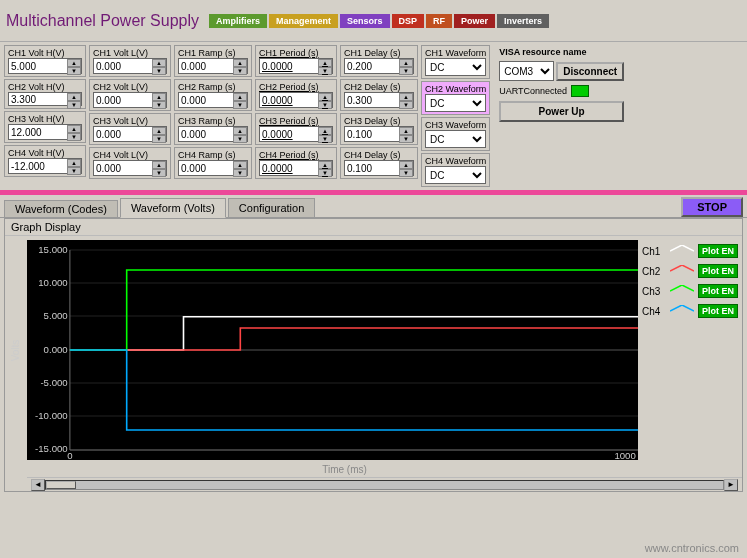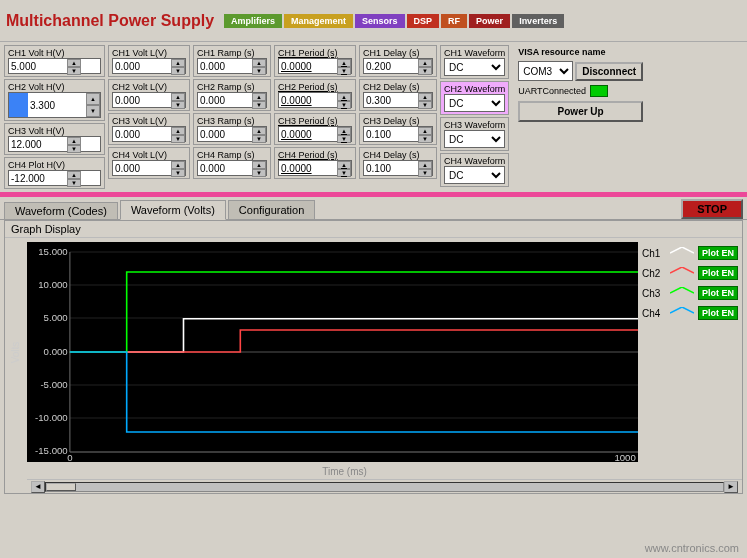--- a/index.html
+++ b/index.html
@@ -2,21 +2,21 @@
 <html><head>
   <meta charset="utf-8">
   <style>
     * { box-sizing: border-box; margin: 0; padding: 0; }
     body { width: 747px; height: 558px; background: #d4d0c8; font-family: Arial, sans-serif; font-size: 11px; overflow: hidden; }
   </style>
 </head>
 <body>
 
 <div style="display:flex;align-items:center;background:#d4d0c8;height:42px;border-bottom:1px solid #aaa;padding:2px 6px;">
-  <div style="font-size:16px;font-weight:bold;color:#b91c1c;margin-right:10px;white-space:nowrap;">Multichannel Power Supply</div>
+  <div style="font-size:16px;font-weight:normal;color:#701a75;margin-right:10px;white-space:nowrap;">Multichannel Power Supply</div>
   <div style="display:flex;gap:2px;">
     <span style="background:#5c9a2e;color:white;font-size:9px;font-weight:bold;padding:2px 7px;cursor:pointer;">Amplifiers</span>
     <span style="background:#c8a020;color:white;font-size:9px;font-weight:bold;padding:2px 7px;cursor:pointer;">Management</span>
     <span style="background:#8040c0;color:white;font-size:9px;font-weight:bold;padding:2px 7px;cursor:pointer;">Sensors</span>
     <span style="background:#c03020;color:white;font-size:9px;font-weight:bold;padding:2px 7px;cursor:pointer;">DSP</span>
     <span style="background:#c05020;color:white;font-size:9px;font-weight:bold;padding:2px 7px;cursor:pointer;">RF</span>
     <span style="background:#a02020;color:white;font-size:9px;font-weight:bold;padding:2px 7px;cursor:pointer;">Power</span>
     <span style="background:#606060;color:white;font-size:9px;font-weight:bold;padding:2px 7px;cursor:pointer;">Inverters</span>
   </div>
 </div>
@@ -29,40 +29,40 @@
       <div style="display:flex;border:1px solid #666;background:white;height:16px;">
         <input type="text" value="5.000" style="border: none; outline: none; width: 58px; padding: 0px 2px; font-size: 10px;">
         <div style="display:flex;flex-direction:column;width:14px;">
           <button style="flex:1;background:#c0c0c0;border:1px solid #888;font-size:6px;cursor:pointer;padding:0;">▲</button>
           <button style="flex:1;background:#c0c0c0;border:1px solid #888;font-size:6px;cursor:pointer;padding:0;">▼</button>
         </div>
       </div>
     </div>
     <div style="border:1px solid #999;background:#d4d0c8;padding:2px 3px;min-width:72px;">
       <span style="font-size:9px;display:block;">CH2 Volt H(V)</span>
-      <div style="display:flex;border:1px solid #666;background:#3b82f6;height:26px;padding-left:19px;">
+      <div style="display:flex;border:1px solid #666;background:#3b82f6;height:14px;">
         <input type="text" value="3.300" style="border: none; outline: none; width: 58px; padding: 0px 2px; font-size: 10px;">
         <div style="display:flex;flex-direction:column;width:14px;">
           <button style="flex:1;background:#c0c0c0;border:1px solid #888;font-size:6px;cursor:pointer;padding:0;">▲</button>
           <button style="flex:1;background:#c0c0c0;border:1px solid #888;font-size:6px;cursor:pointer;padding:0;">▼</button>
         </div>
       </div>
     </div>
     <div style="border:1px solid #999;background:#d4d0c8;padding:2px 3px;min-width:72px;">
       <span style="font-size:9px;display:block;">CH3 Volt H(V)</span>
       <div style="display:flex;border:1px solid #666;background:white;height:16px;">
         <input type="text" value="12.000" style="border: none; outline: none; width: 58px; padding: 0px 2px; font-size: 10px;">
         <div style="display:flex;flex-direction:column;width:14px;">
           <button style="flex:1;background:#c0c0c0;border:1px solid #888;font-size:6px;cursor:pointer;padding:0;">▲</button>
           <button style="flex:1;background:#c0c0c0;border:1px solid #888;font-size:6px;cursor:pointer;padding:0;">▼</button>
         </div>
       </div>
     </div>
     <div style="border:1px solid #999;background:#d4d0c8;padding:2px 3px;min-width:72px;">
-      <span style="font-size:9px;display:block;">CH4 Plot H(V)</span>
+      <span style="font-size:9px;display:block;">CH4 Volt H(V)</span>
       <div style="display:flex;border:1px solid #666;background:white;height:16px;">
         <input type="text" value="-12.000" style="border: none; outline: none; width: 58px; padding: 0px 2px; font-size: 10px;">
         <div style="display:flex;flex-direction:column;width:14px;">
           <button style="flex:1;background:#c0c0c0;border:1px solid #888;font-size:6px;cursor:pointer;padding:0;">▲</button>
           <button style="flex:1;background:#c0c0c0;border:1px solid #888;font-size:6px;cursor:pointer;padding:0;">▼</button>
         </div>
       </div>
     </div>
   </div>
 
@@ -269,21 +269,21 @@
     </div>
     <button style="background:#d4d0c8;border:2px outset #aaa;font-size:10px;padding:3px 6px;cursor:pointer;font-weight:bold;">Power Up</button>
   </div>
 
 </div>
 
 <div style="display:flex;align-items:flex-end;background:#d4d0c8;padding:2px 4px 0;gap:2px;border-bottom:1px solid #999;">
   <div style="padding:2px 10px;font-size:11px;cursor:pointer;border:1px solid #999;border-bottom:none;background:#c0bdb5;">Waveform (Codes)</div>
   <div style="padding:3px 10px;font-size:11px;cursor:pointer;border:1px solid #999;border-bottom:1px solid #d4d0c8;background:#d4d0c8;margin-bottom:-1px;">Waveform (Volts)</div>
   <div style="padding:3px 10px;font-size:11px;cursor:pointer;border:1px solid #999;border-bottom:none;background:#c0bdb5;">Configuration</div>
-  <button style="margin-left:auto;background:#b91c1c;border:2px outset #aaa;font-size:11px;font-weight:bold;padding:2px 14px;cursor:pointer;">STOP</button>
+  <button style="margin-left:auto;background:#8b5cf6;border:2px outset #aaa;font-size:11px;font-weight:bold;padding:2px 14px;cursor:pointer;">STOP</button>
 </div>
 
 <div style="background:#d4d0c8;margin:0 4px 0 4px;border:1px solid #999;position:relative;">
   <div style="background:#d4d0c8;padding:2px 6px;font-size:11px;border-bottom:1px solid #bbb;">
     <span>Graph Display</span>
   </div>
   <div style="display:flex;">
 
     <div style="display:flex;align-items:center;justify-content:center;width:22px;">
       <span style="font-size:10px;color:#ccc;transform:rotate(-90deg);white-space:nowrap;display:block;">Volts</span>

